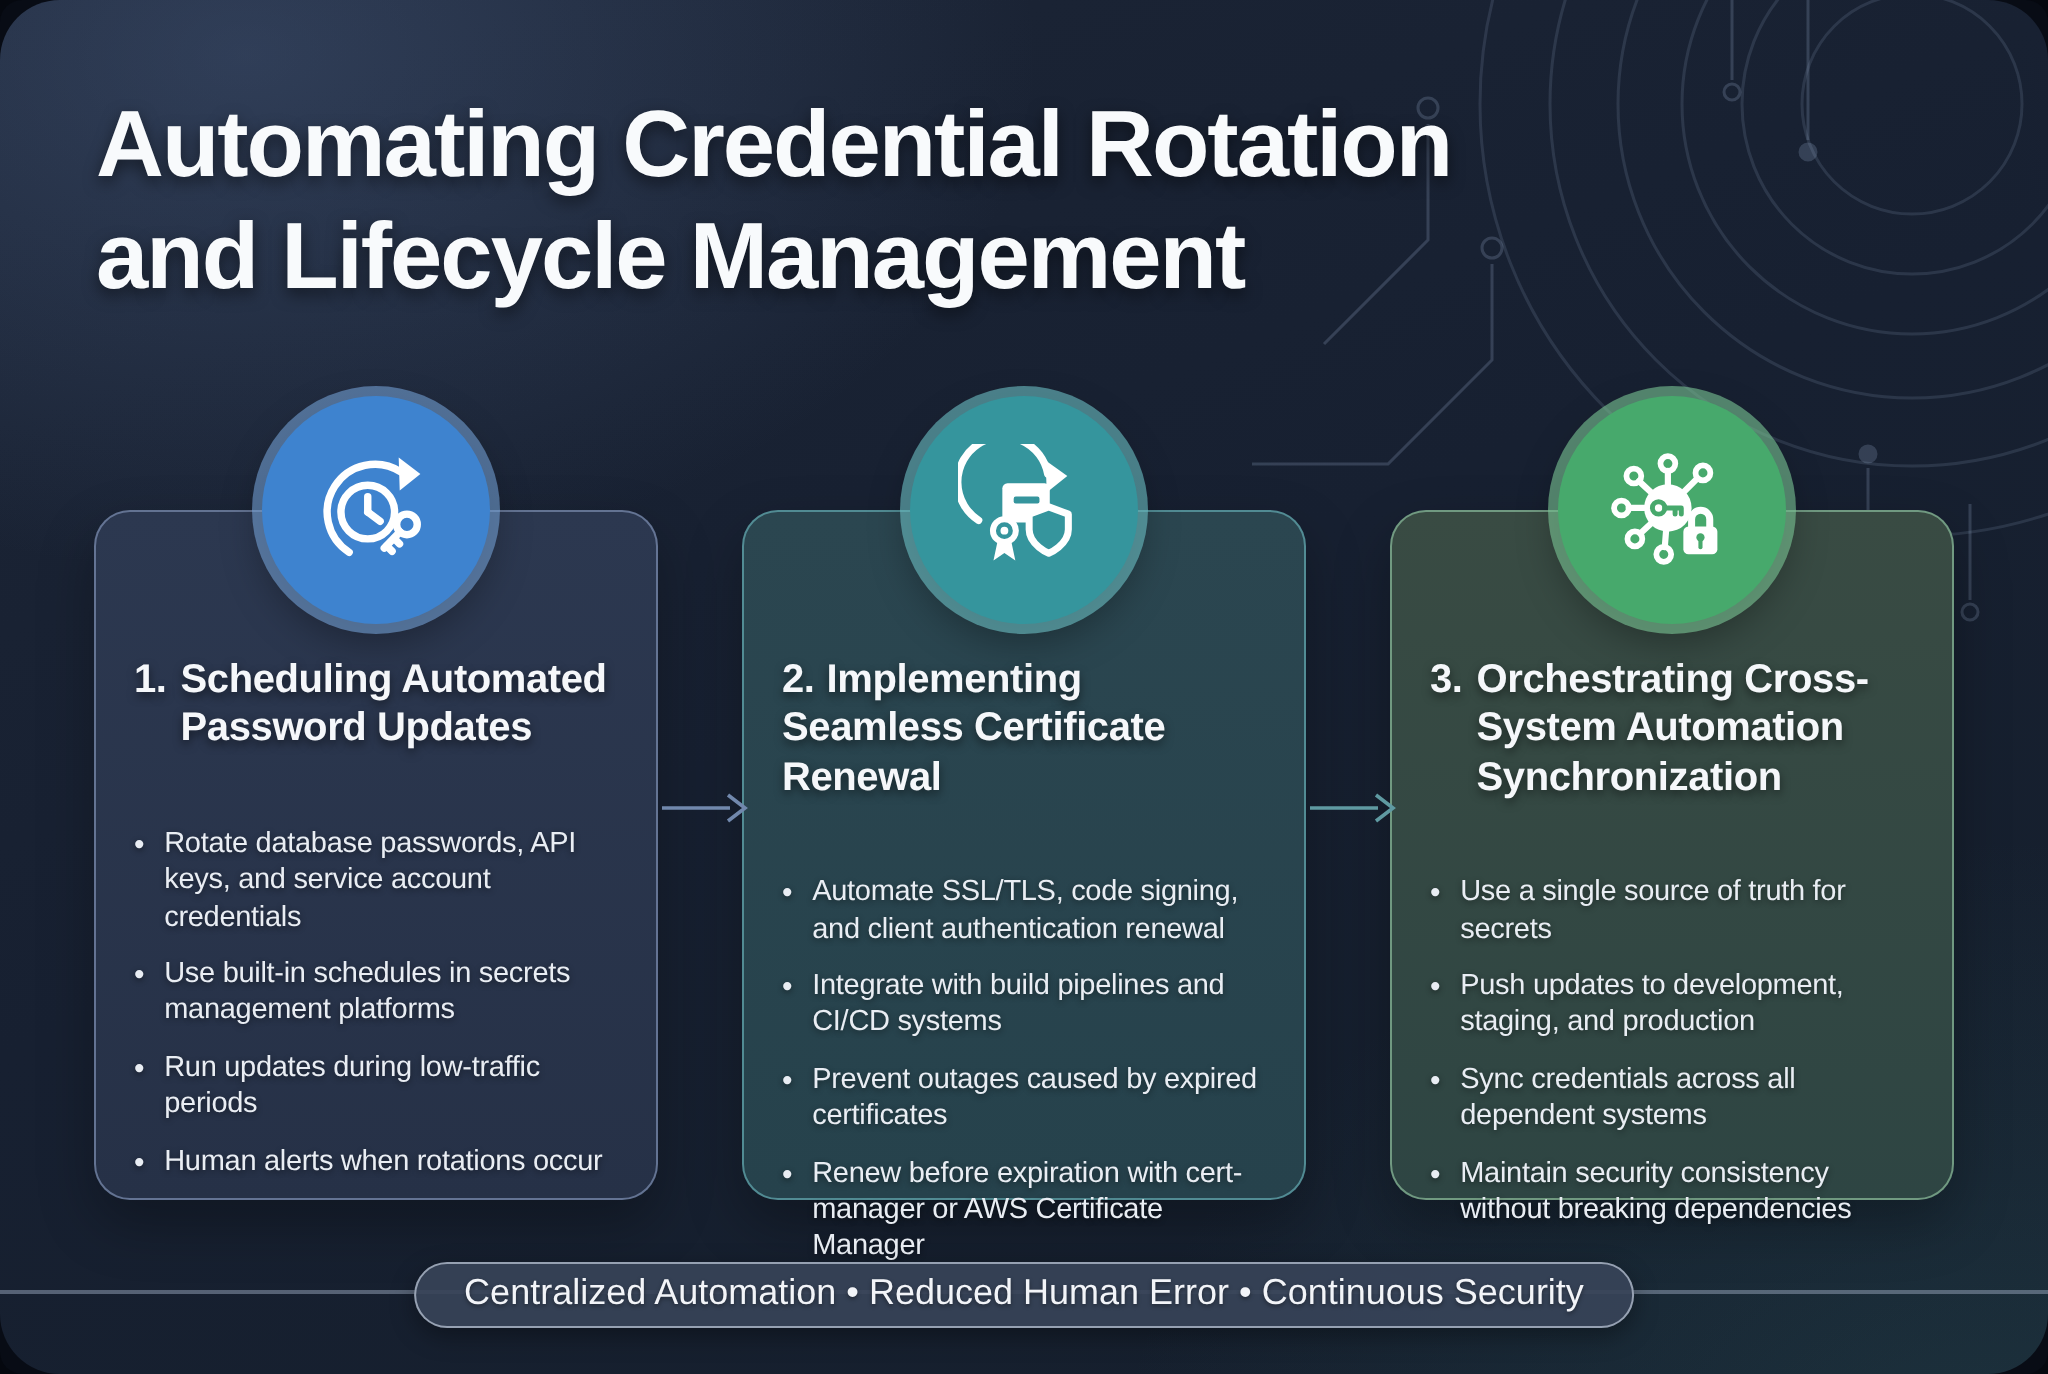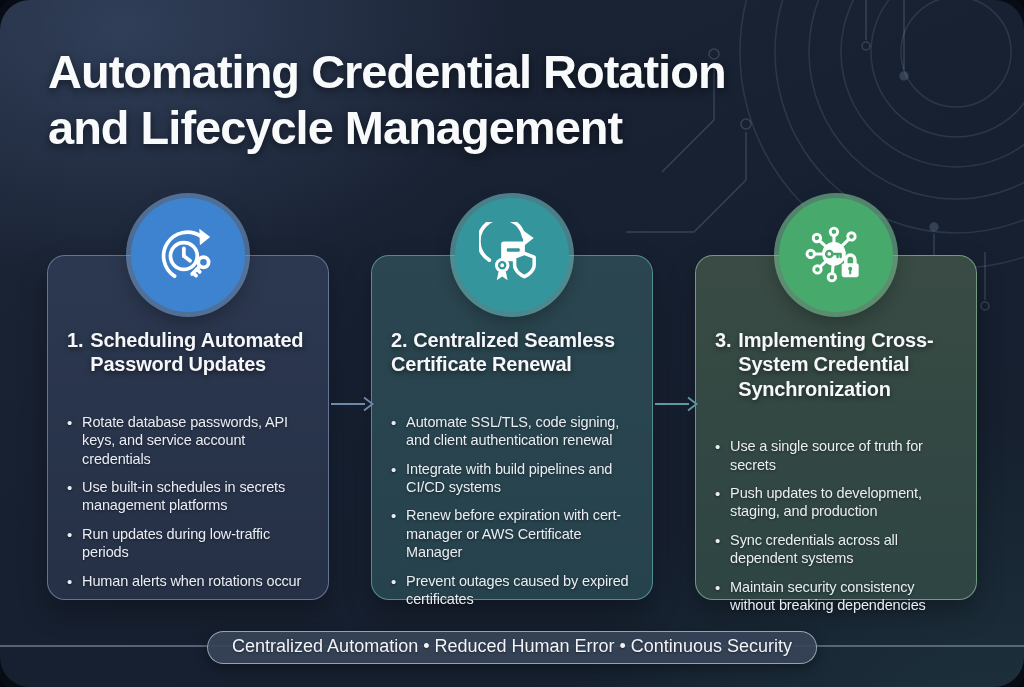--- a/index.html
+++ b/index.html
@@ -158,34 +158,34 @@
             <rect class="wf" x="21.5" y="19" width="23" height="19" rx="2.5"></rect>
             <rect x="27" y="25.5" width="12.5" height="3.4" rx="1" fill="currentColor"></rect>
             <circle class="wf" cx="22.5" cy="42" r="7"></circle>
             <circle cx="22.5" cy="42" r="3" fill="none" stroke="currentColor" stroke-width="2.2"></circle>
             <path class="wf" d="M19 48 L17.2 56.5 L22.5 52.8 L27.8 56.5 L26 48 Z"></path>
             <path d="M44 30.5 L53.5 34 V41.5 C53.5 49 44 53 44 53 C44 53 34.5 49 34.5 41.5 V34 Z" fill="currentColor" stroke="#fff" stroke-width="3.4" stroke-linejoin="round"></path>
           </svg>
         </div>
       </div>
       <h3 class="card-title">
-        <span class="num">2.</span><span class="tt">Centralized Seamless Certificate Renewal</span>
+        <span class="num">2.</span><span class="tt">Implementing Seamless Certificate Renewal</span>
       </h3>
       <ul class="bullets">
         <li class="bullet">
             <span>Automate SSL/TLS, code signing, and client authentication renewal</span>
           </li>
         <li class="bullet">
             <span>Integrate with build pipelines and CI/CD systems</span>
           </li>
         <li class="bullet">
+            <span>Prevent outages caused by expired certificates</span>
+          </li>
+        <li class="bullet">
             <span>Renew before expiration with cert-manager or AWS Certificate Manager</span>
-          </li>
-        <li class="bullet">
-            <span>Prevent outages caused by expired certificates</span>
           </li>
       </ul>
     </section>
 
     <section class="card" style="--bg1: #394b43; --bg2: #2e4543; --bc: rgba(123,168,140,0.85);">
       <div class="icon-wrap">
         <div class="icon-circle" style="background: rgb(71, 169, 108); color: rgb(71, 169, 108); box-shadow: rgba(124, 199, 150, 0.6) 0px 0px 0px 5px, rgba(0, 0, 0, 0.35) 0px 8px 20px;">
           <svg width="66" height="66" viewBox="0 0 64 64">
             <g stroke="#fff" stroke-width="3" fill="none" stroke-linecap="round">
               <path d="M30 31 L30 13"></path>
@@ -208,21 +208,21 @@
             <path d="M28.5 31 H36.5 M33.5 31 v3 M36.5 31 v3" fill="none" stroke="currentColor" stroke-width="2.4" stroke-linecap="round"></path>
             <path d="M41.5 41 V36.5 a4.4 4.4 0 0 1 8.8 0 V41" fill="none" stroke="#fff" stroke-width="3.4"></path>
             <rect class="wf" x="37.5" y="40" width="16.5" height="13.5" rx="2.5"></rect>
             <circle cx="45.8" cy="45.3" r="2" fill="currentColor"></circle>
             <path d="M45.8 46.5 V50" stroke="currentColor" stroke-width="2" stroke-linecap="round"></path>
           </svg>
         </div>
       </div>
       <h3 class="card-title">
         <span class="num">3.</span>
-        <span class="tt">Implementing Cross-System Credential Synchronization</span>
+        <span class="tt">Orchestrating Cross-System Automation Synchronization</span>
       </h3>
       <ul class="bullets">
         <li class="bullet">
             <span>Use a single source of truth for secrets</span>
           </li>
         <li class="bullet">
             <span>Push updates to development, staging, and production</span>
           </li>
         <li class="bullet">
             <span>Sync credentials across all dependent systems</span>

